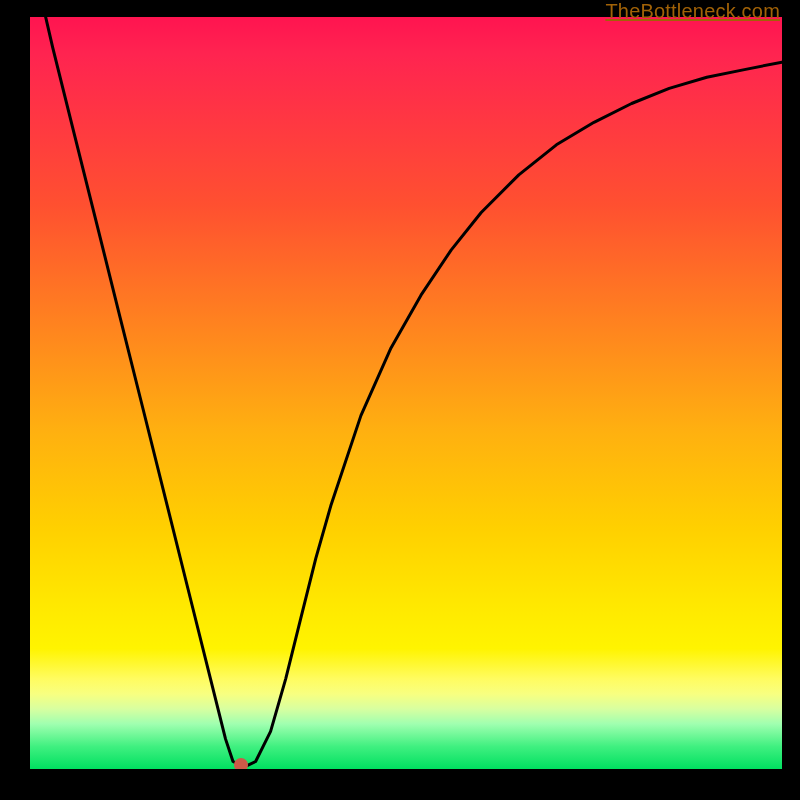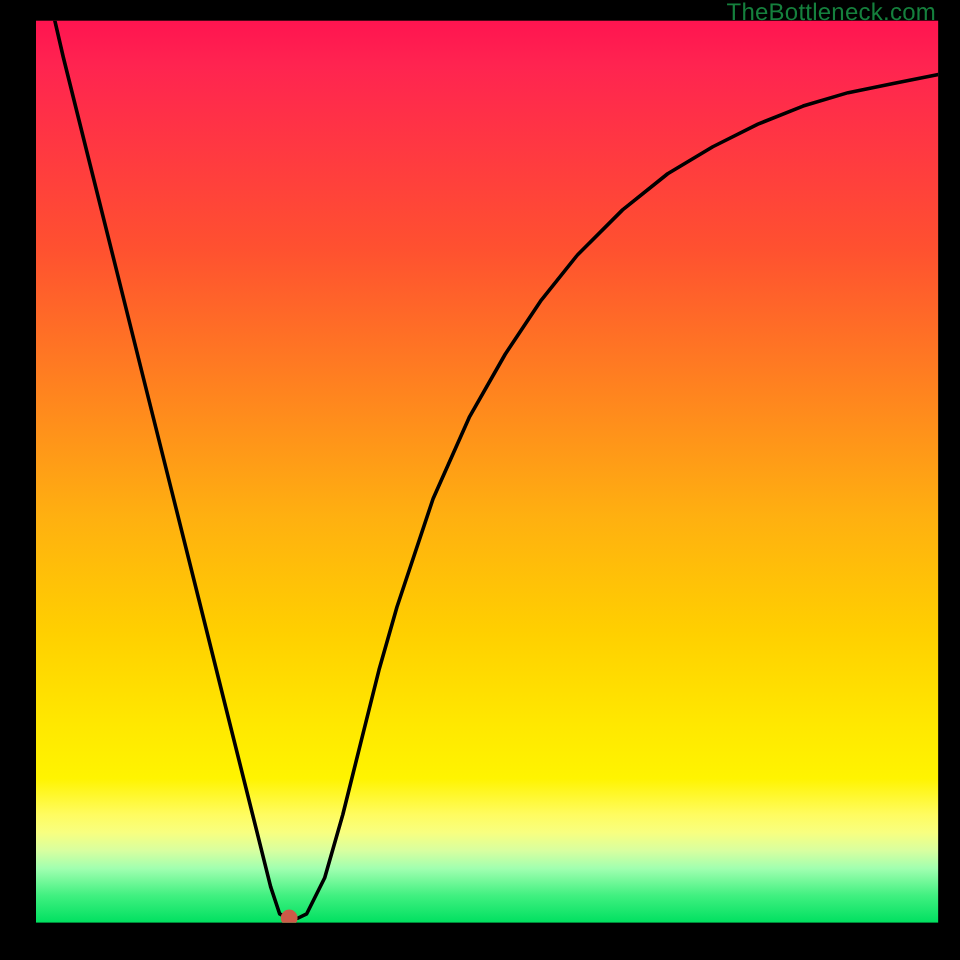--- a/index.html
+++ b/index.html
@@ -44,22 +44,23 @@
   .curve {
     position: absolute;
     inset: 0;
   }
   .watermark {
     position: absolute;
     top: 0px;
     right: 20px;
     font-size: 20px;
     font-weight: 500;
-    color: #15803d;
+    color: #a16207;
     letter-spacing: 0.2px;
+    text-decoration: underline;
   }
   .marker {
     position: absolute;
     width: 14px;
     height: 14px;
     border-radius: 50%;
     background: #cc5a48;
     transform: translate(-50%, -50%);
   }
 </style>

